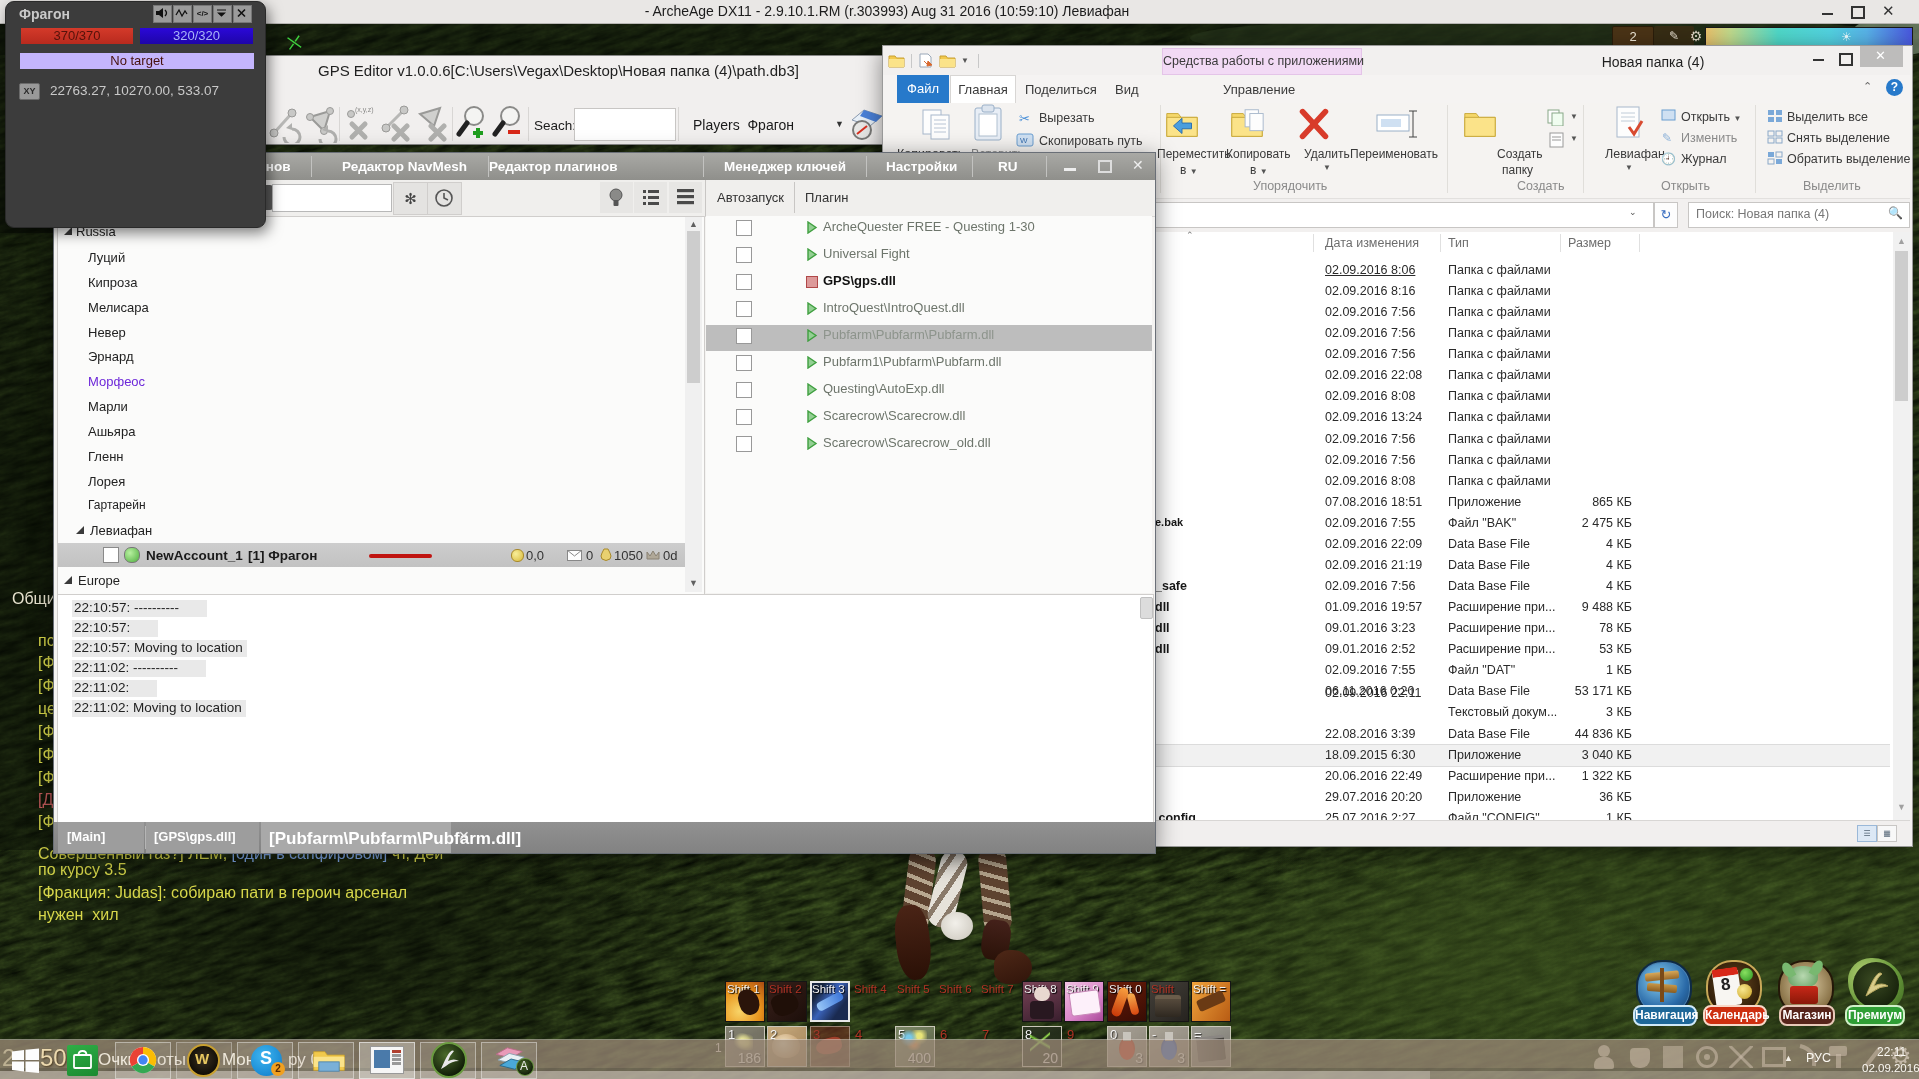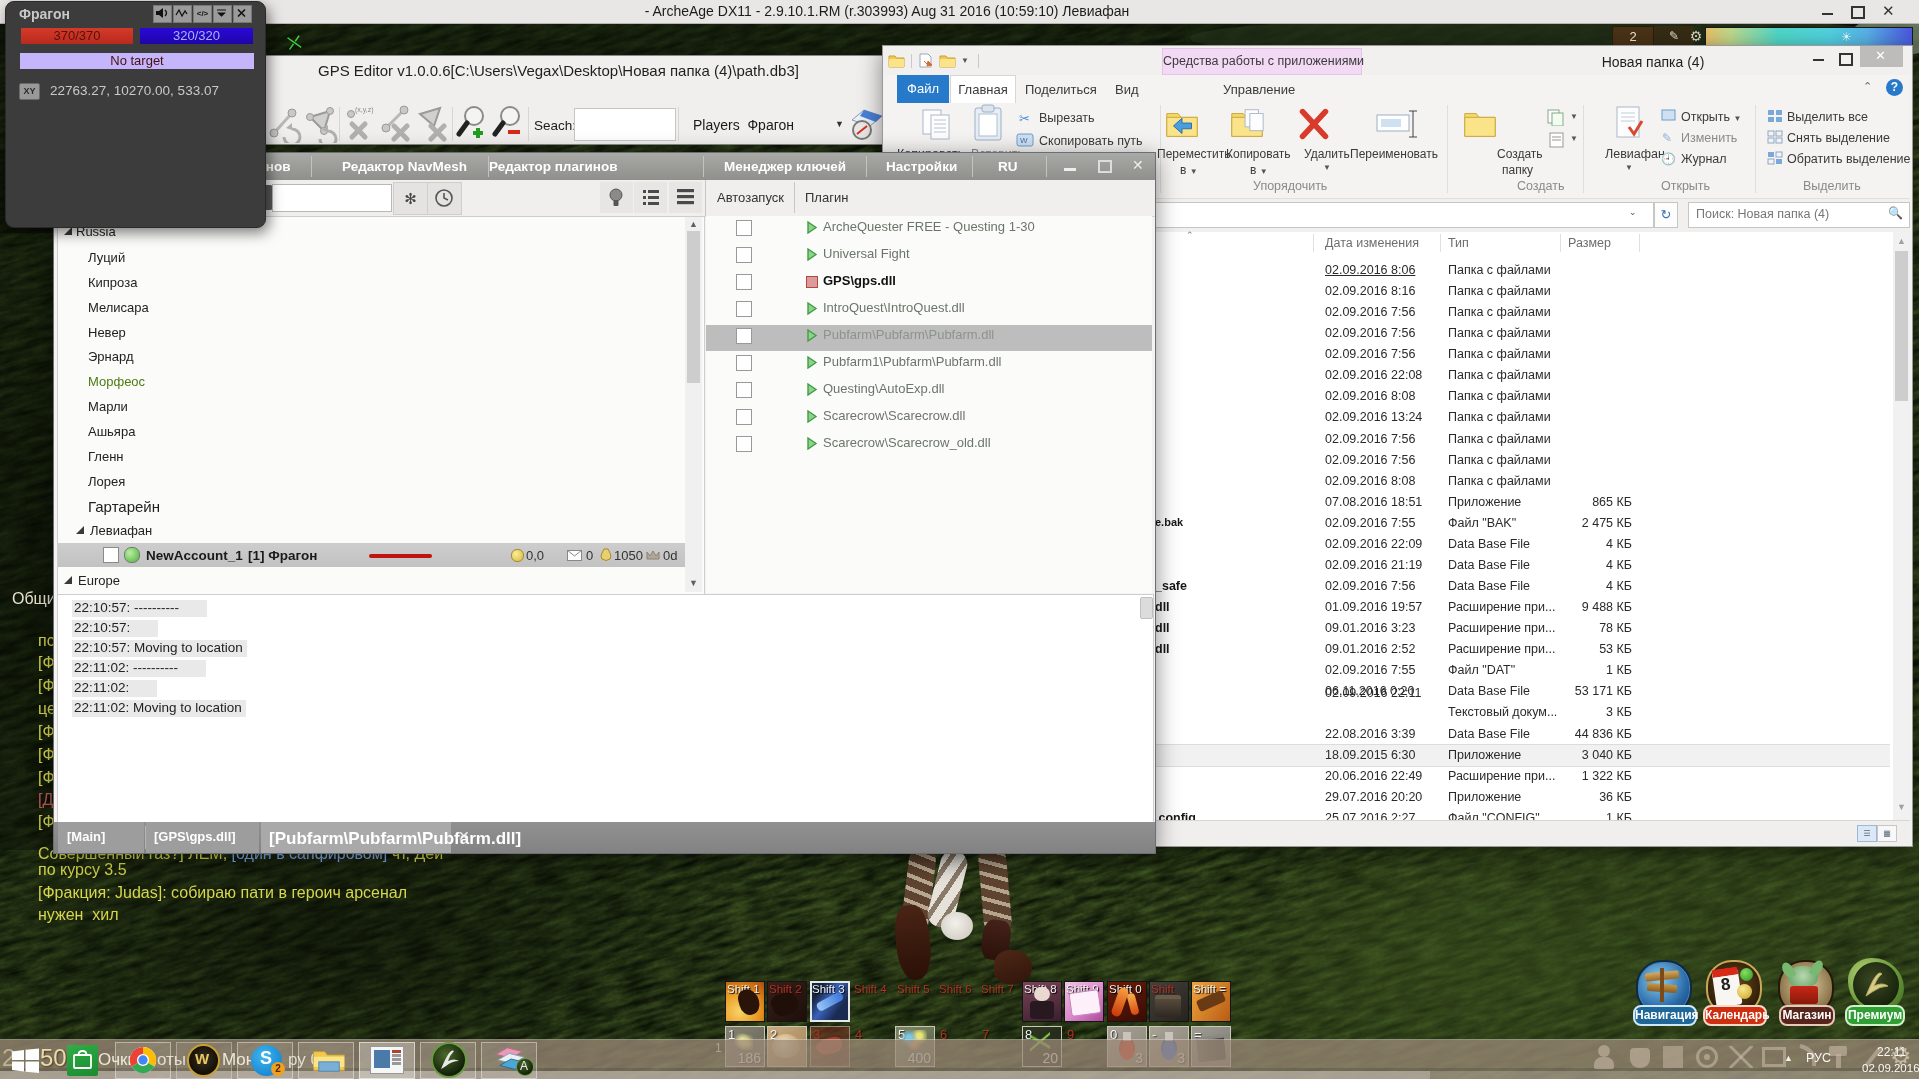--- a/index.html
+++ b/index.html
@@ -620,26 +620,26 @@
   <div class="ab" id="treepane" style="left:3px;top:63px;width:646px;height:377px;background:#fbfbfa;border:1px solid #d0cecc;">
 <svg class="ab" style="left:6px;top:10px;" width="9" height="9" viewBox="0 0 9 9">
         <path d="M8 0 L8 8 L0 8 Z" fill="#3a3a3a"></path>
       </svg>
 <div class="ab noto" style="left:18px;top:7px;font-size:13px;color:#222;">Russia</div>
 <div class="ab noto" style="left:30px;top:33px;font-size:13px;color:#222;">Луций</div>
 <div class="ab noto" style="left:30px;top:58px;font-size:13px;color:#222;">Кипроза</div>
 <div class="ab noto" style="left:30px;top:83px;font-size:13px;color:#222;">Мелисара</div>
 <div class="ab noto" style="left:30px;top:108px;font-size:13px;color:#222;">Невер</div>
 <div class="ab noto" style="left:30px;top:132px;font-size:13px;color:#222;">Эрнард</div>
-<div class="ab noto" style="left:30px;top:157px;font-size:13px;color:#4d7c0f;">Морфеос</div>
+<div class="ab noto" style="left:30px;top:157px;font-size:13px;color:#6d28d9;">Морфеос</div>
 <div class="ab noto" style="left:30px;top:182px;font-size:13px;color:#222;">Марли</div>
 <div class="ab noto" style="left:30px;top:207px;font-size:13px;color:#222;">Ашьяра</div>
 <div class="ab noto" style="left:30px;top:232px;font-size:13px;color:#222;">Гленн</div>
 <div class="ab noto" style="left:30px;top:257px;font-size:13px;color:#222;">Лорея</div>
-<div class="ab noto" style="left:30px;top:281px;font-size:15px;color:#222;">Гартарейн</div>
+<div class="ab noto" style="left:30px;top:281px;font-size:12px;color:#222;">Гартарейн</div>
 <svg class="ab" style="left:18px;top:309px;" width="9" height="9" viewBox="0 0 9 9">
         <path d="M8 0 L8 8 L0 8 Z" fill="#3a3a3a"></path>
       </svg>
 <div class="ab noto" style="left:32px;top:306px;font-size:13px;color:#222;">Левиафан</div>
 <div class="ab" style="left:0;top:326px;width:644px;height:24px;background:linear-gradient(180deg,#cdcdcd,#c2c2c2);"></div>
 <div class="ab" style="left:45px;top:330px;width:14px;height:14px;background:#fff;border:1px solid #8a8a8a;"></div>
 <div class="ab" style="left:66px;top:330px;width:14px;height:14px;border-radius:7px;background:radial-gradient(circle at 35% 35%,#b8f0a0,#4fae3f);border:1px solid #777;"></div>
 <div class="ab noto" style="left:88px;top:331px;font-size:13.5px;font-weight:bold;color:#1a1a1a;">NewAccount_1</div>
 <div class="ab noto" style="left:190px;top:331px;font-size:13.5px;font-weight:bold;color:#1a1a1a;">[1] Фрагон</div>
 <div class="ab" style="left:311px;top:337px;width:63px;height:4px;background:#c01410;border-radius:2px;"></div>

